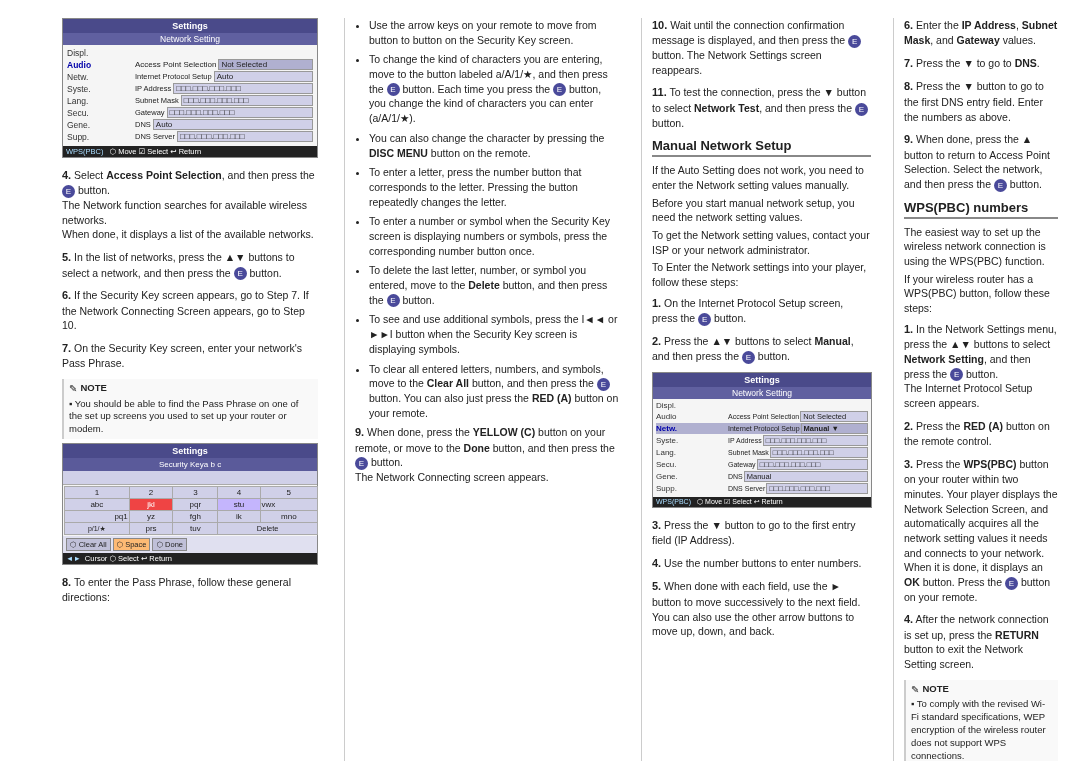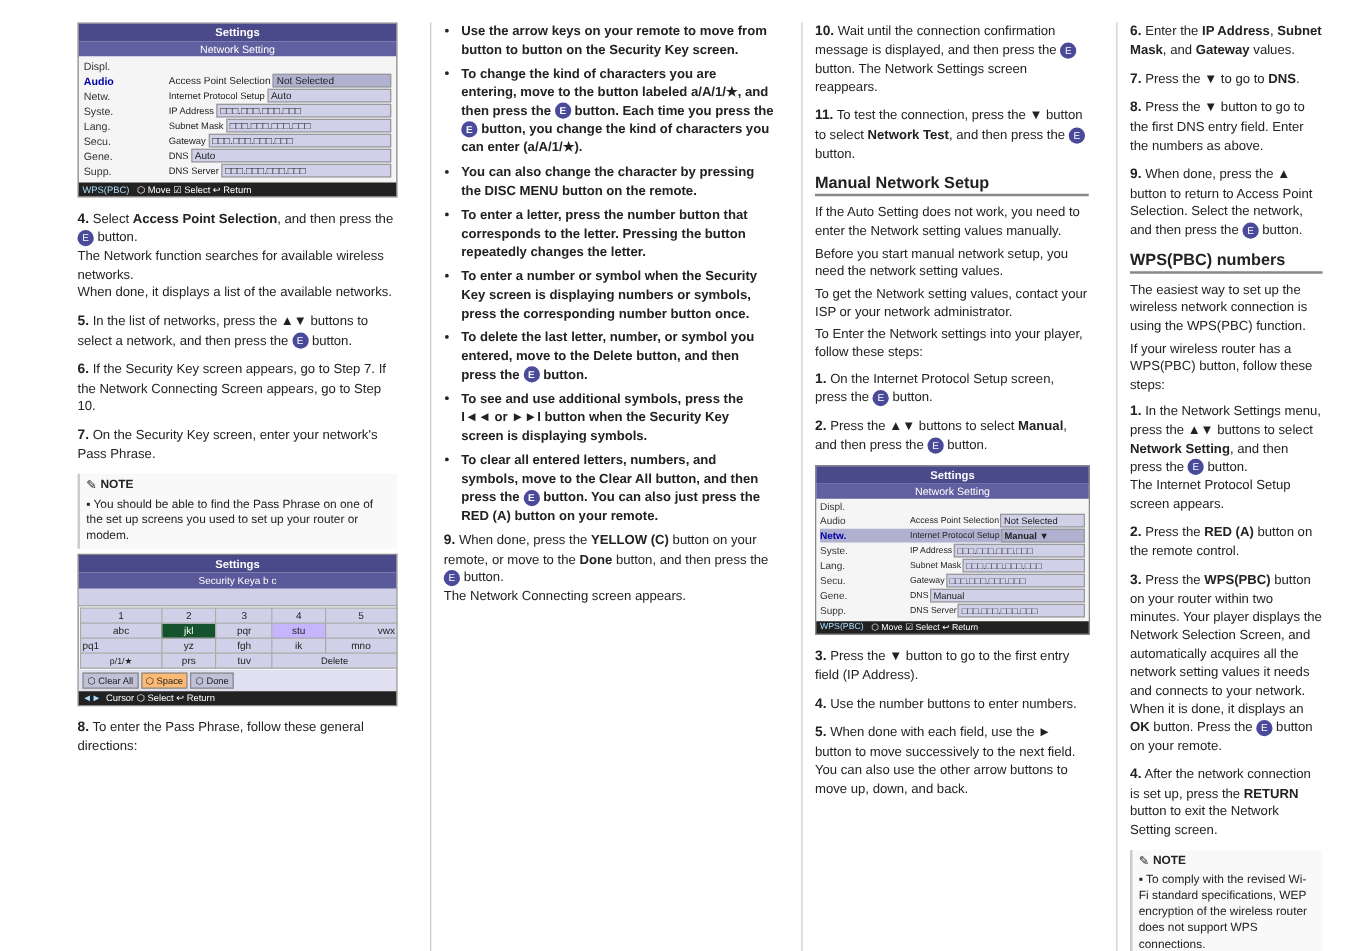--- a/index.html
+++ b/index.html
@@ -152,21 +152,20 @@
       border-bottom: 2px solid #888;
       padding-bottom: 2px;
       margin-bottom: 6px;
       margin-top: 4px;
     }
     .bullet-list {
       list-style: disc;
       padding-left: 14px;
       font-size: 10.5px;
       line-height: 1.4;
-      font-weight: bold;
     }
     .bullet-list li { margin-bottom: 5px; }
     .page-num {
       text-align: right;
       font-size: 15px;
       font-weight: bold;
       padding-top: 4px;
       color: #222;
     }
     .btn-icon-e {
@@ -305,27 +304,27 @@
           <tbody>
               <tr>
             <td style="border:1px solid #aaa;background:#d0d0e8;text-align:center;padding:1px;">1</td>
             <td style="border:1px solid #aaa;background:#d0d0e8;text-align:center;padding:1px;">2</td>
             <td style="border:1px solid #aaa;background:#d0d0e8;text-align:center;padding:1px;">3</td>
             <td style="border:1px solid #aaa;background:#d0d0e8;text-align:center;padding:1px;">4</td>
             <td style="border:1px solid #aaa;background:#d0d0e8;text-align:center;padding:1px;">5</td>
           </tr>
           <tr>
             <td style="border:1px solid #aaa;background:#d0d0e8;text-align:center;padding:1px;">abc</td>
-            <td style="border:1px solid #aaa;background:#14532d;color:#fff;text-align:center;padding:1px;">jkl</td>
+            <td style="border:1px solid #aaa;background:#ef4444;color:#fff;text-align:center;padding:1px;">jkl</td>
             <td style="border:1px solid #aaa;background:#d0d0e8;text-align:center;padding:1px;">pqr</td>
             <td style="border:1px solid #aaa;background:#c4b5fd;text-align:center;padding:1px;">stu</td>
-            <td style="border:1px solid #aaa;background:#d0d0e8;text-align:right;padding:1px;">vwx</td>
+            <td style="border:1px solid #aaa;background:#d0d0e8;text-align:left;padding:1px;">vwx</td>
           </tr>
           <tr>
-            <td style="border:1px solid #aaa;background:#d0d0e8;text-align:left;padding:1px;">pq1</td>
+            <td style="border:1px solid #aaa;background:#d0d0e8;text-align:right;padding:1px;">pq1</td>
             <td style="border:1px solid #aaa;background:#d0d0e8;text-align:center;padding:1px;">yz</td>
             <td style="border:1px solid #aaa;background:#d0d0e8;text-align:center;padding:1px;">fgh</td>
             <td style="border:1px solid #aaa;background:#d0d0e8;text-align:center;padding:1px;">ik</td>
             <td style="border:1px solid #aaa;background:#d0d0e8;text-align:center;padding:1px;">mno</td>
           </tr>
           <tr>
             <td style="border:1px solid #aaa;background:#d0d0e8;text-align:center;padding:1px;font-size:7px;">p/1/★</td>
             <td style="border:1px solid #aaa;background:#d0d0e8;text-align:center;padding:1px;">prs</td>
             <td style="border:1px solid #aaa;background:#d0d0e8;text-align:center;padding:1px;">tuv</td>
             <td style="border:1px solid #aaa;background:#d0d0e8;text-align:center;padding:1px;font-size:7.5px;" colspan="2">Delete</td>

